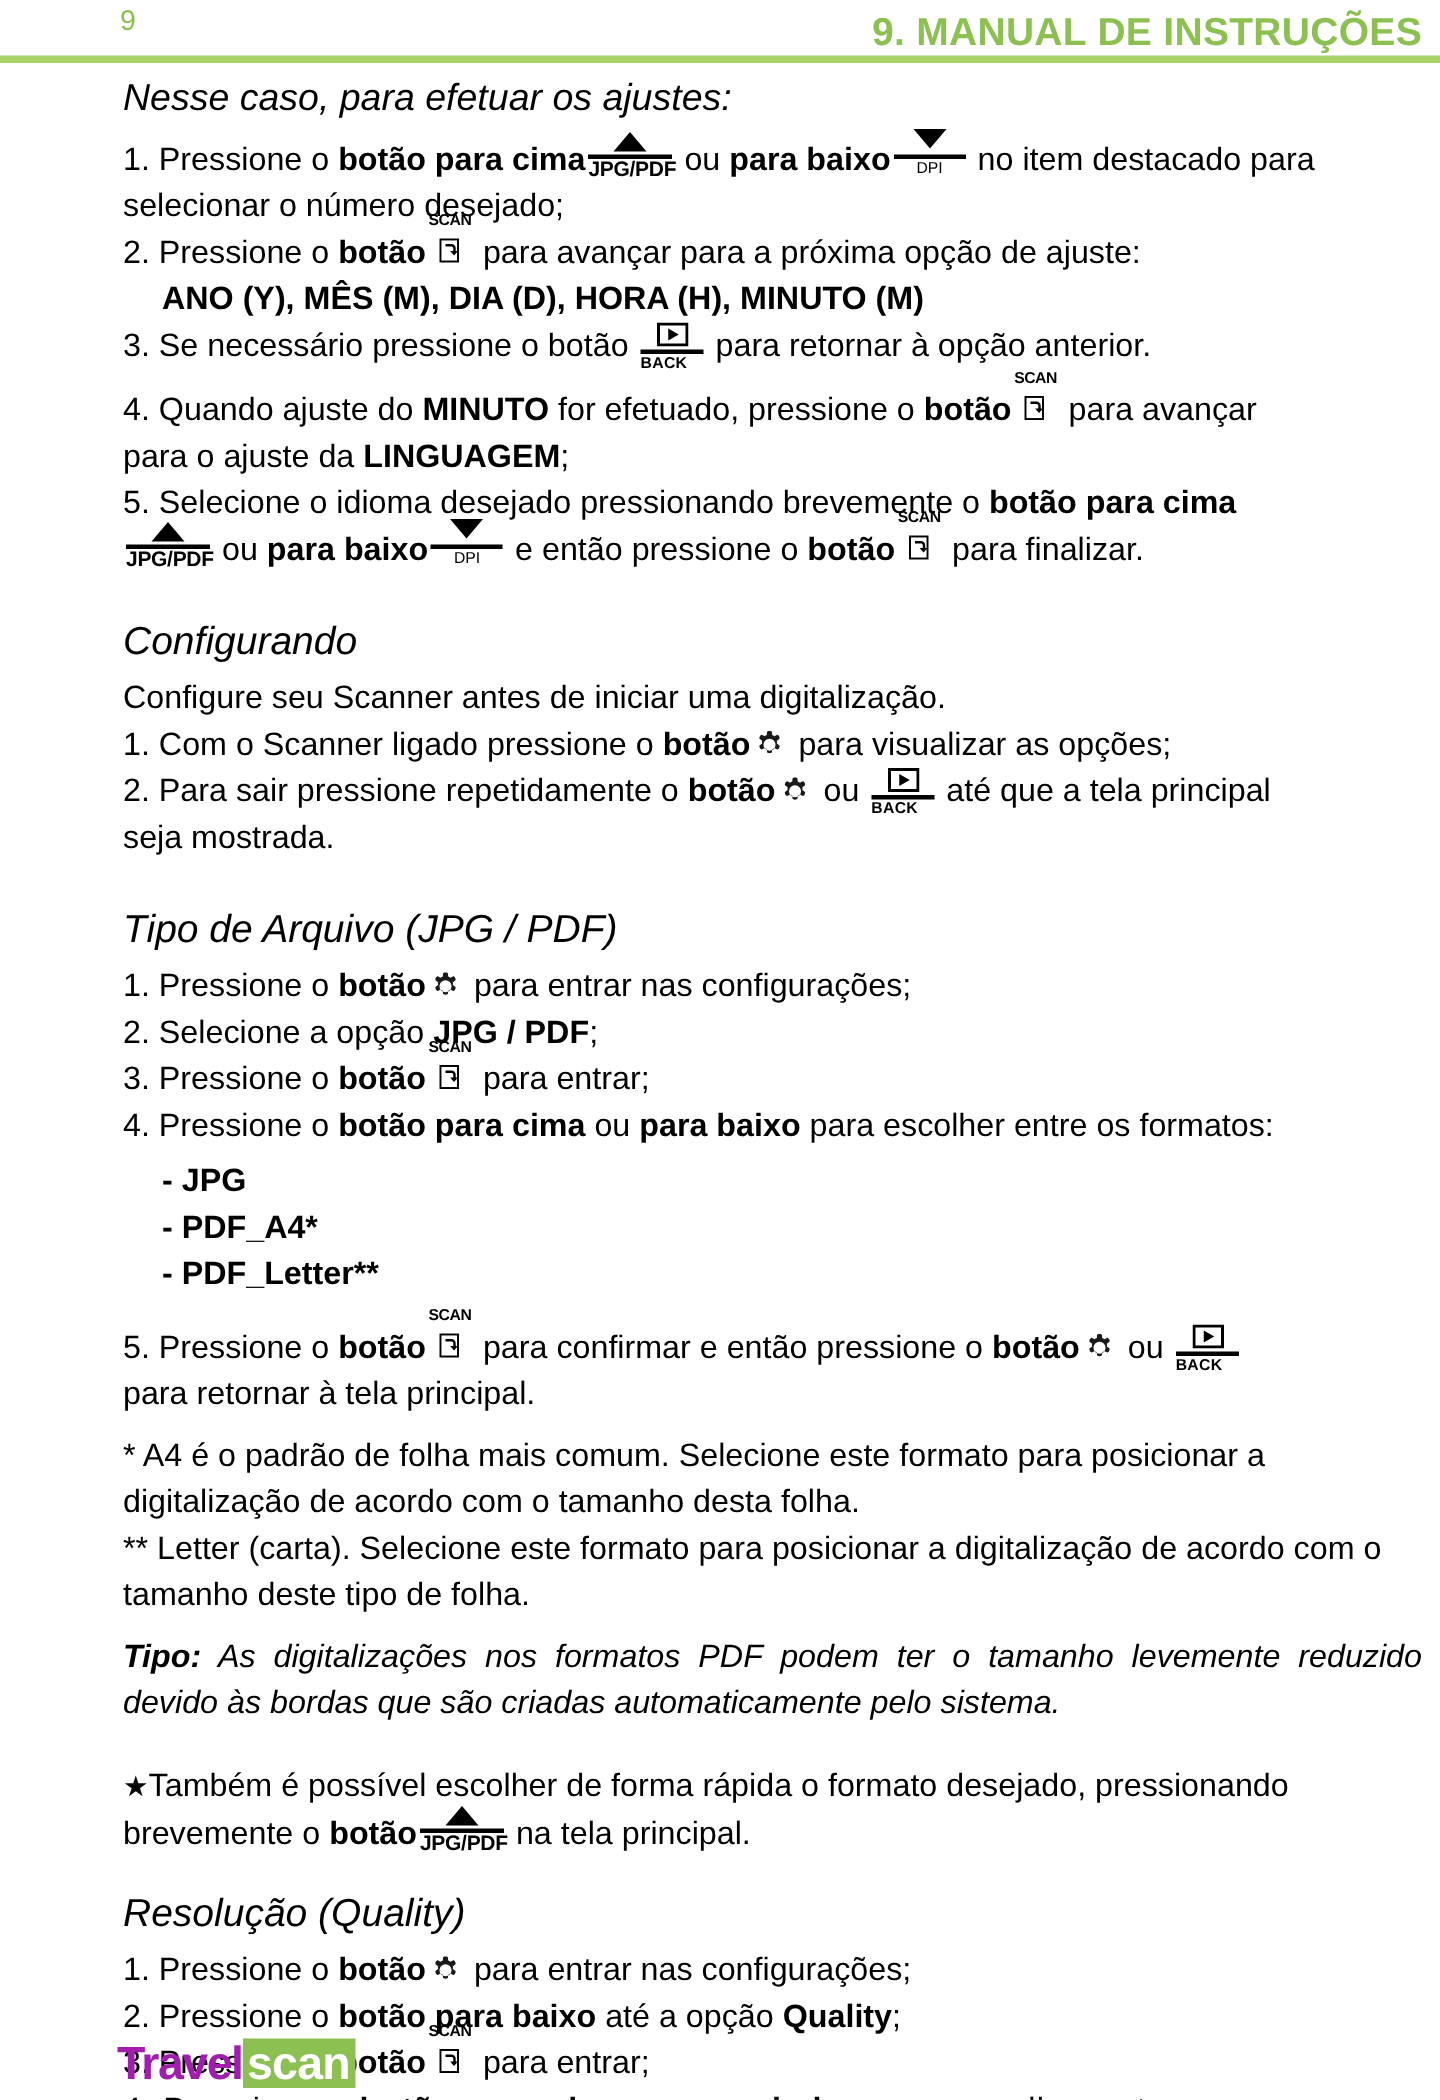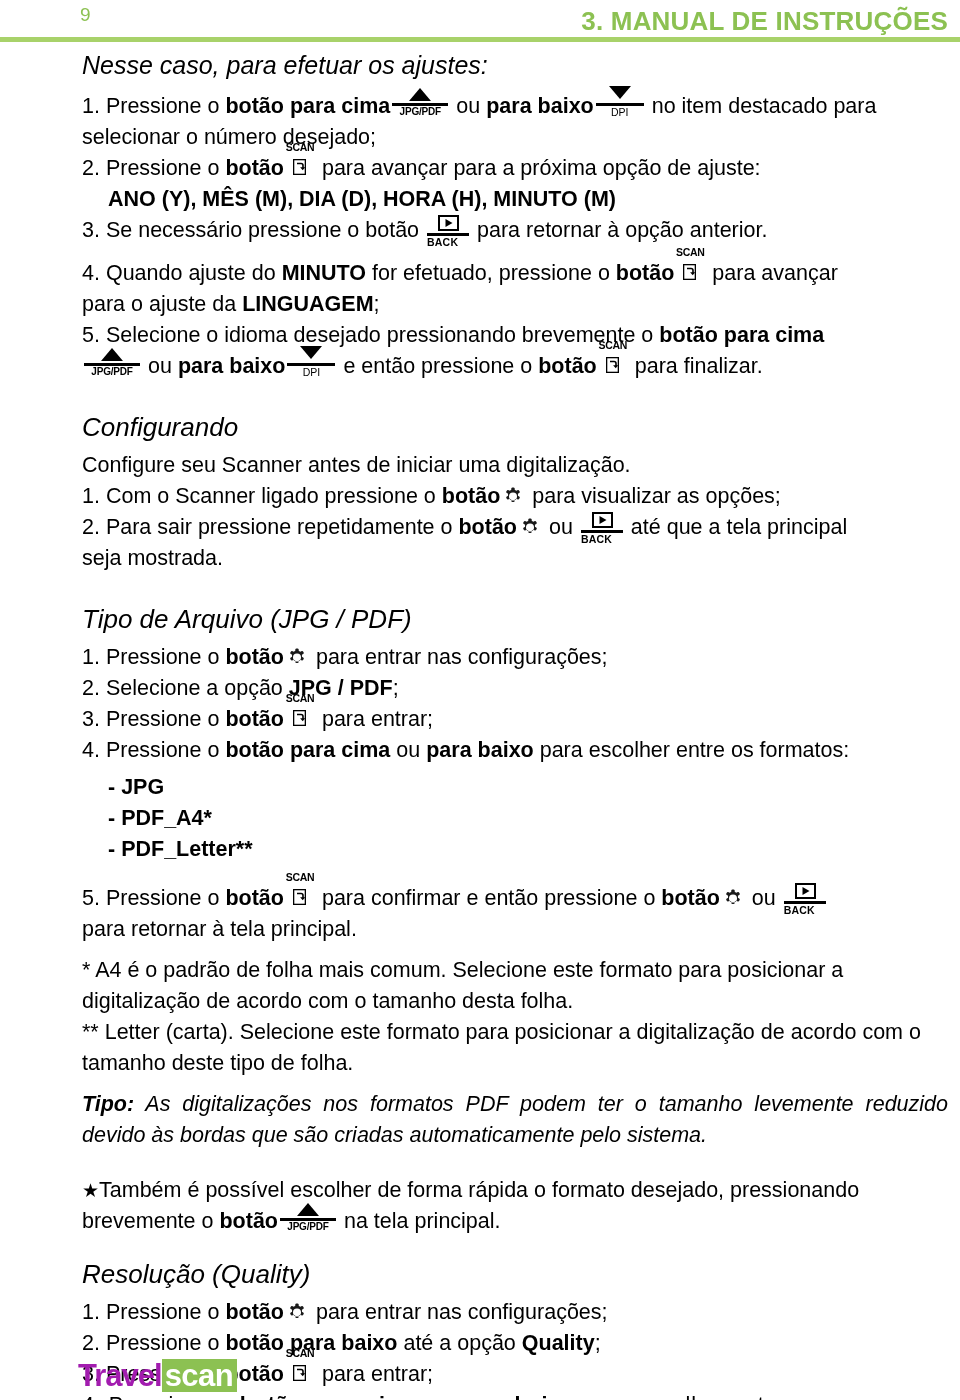--- a/index.html
+++ b/index.html
@@ -172,21 +172,21 @@
     width: 56px;
     height: 3px;
     background: #000;
   }
   .ico-up .lab {
     position: absolute;
     left: 0;
     top: 12px;
     width: 56px;
     text-align: center;
-    font-size: 10px;
+    font-size: 14px;
     font-weight: bold;
     letter-spacing: -0.2px;
     line-height: 12px;
   }
 
   
   .ico-down {
     width: 48px;
     height: 22px;
     vertical-align: -3px;
@@ -257,21 +257,21 @@
     letter-spacing: -0.5px;
     line-height: 33px;
     padding: 0 4px 0 3px;
   }
 </style>
 </head>
 <body>
 
 <div class="header">
   <div class="page-num">9</div>
-  <div class="header-title">3. MANUAL DE INSTRUÇÕES</div>
+  <div class="header-title">9. MANUAL DE INSTRUÇÕES</div>
   <div class="header-rule"></div>
 </div>
 
 <div class="content">
 
   <p class="line italic" style="font-size:25px;">Nesse caso, para efetuar os ajustes:</p>
 
   <div class="gap-sm"></div>
 
   <p class="line"><span>1. Pressione o </span><span class="b">botão para cima</span><span class="btn-ico ico-up"><span class="tri"></span><span class="bar"></span><span class="lab">JPG/PDF</span></span><span> ou </span><span class="b">para baixo</span><span class="btn-ico ico-down"><span class="tri"></span><span class="bar"></span><span class="lab">DPI</span></span><span> no item destacado para</span></p>

